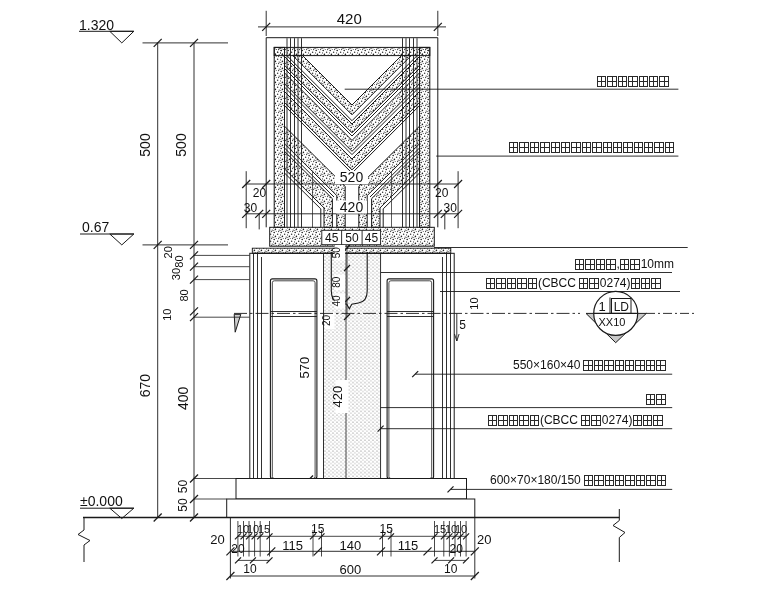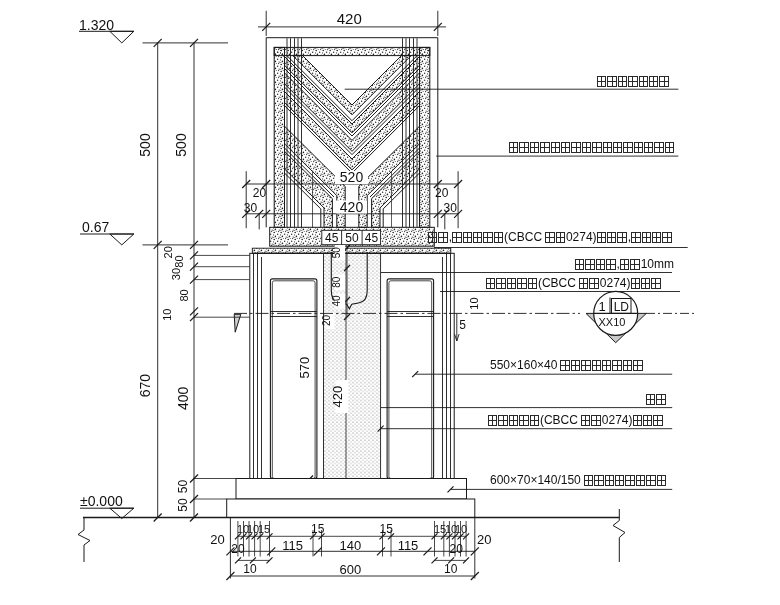--- a/index.html
+++ b/index.html
@@ -346,19 +346,18 @@
 <line x1="380.6" y1="407.6" x2="672.2" y2="407.6" stroke="#1a1a1a" stroke-width="0.9"></line>
 
 <line x1="380.6" y1="428.7" x2="672.2" y2="428.7" stroke="#1a1a1a" stroke-width="0.9"></line>
 <line x1="377.6" y1="431.7" x2="383.6" y2="425.7" stroke="#1a1a1a" stroke-width="1.2"></line>
 
 <line x1="450.5" y1="489.4" x2="672.2" y2="489.4" stroke="#1a1a1a" stroke-width="0.9"></line>
 <line x1="447.5" y1="492.4" x2="453.5" y2="486.4" stroke="#1a1a1a" stroke-width="1.2"></line>
 </svg>
 <div class="an " style="left:597px;top:75.5px"><i class="z"></i><i class="z"></i><i class="z"></i><i class="z"></i><i class="z"></i><i class="z"></i><i class="z"></i></div>
 <div class="an " style="left:509px;top:141.5px"><i class="z"></i><i class="z"></i><i class="z"></i><i class="z"></i><i class="z"></i><i class="z"></i><i class="z"></i><i class="z"></i><i class="z"></i><i class="z"></i><i class="z"></i><i class="z"></i><i class="z"></i><i class="z"></i><i class="z"></i><i class="z"></i></div>
-<div class="an " style="left:428px;top:231.5px"><i class="z"></i><i class="z"></i><b>,</b><i class="z"></i><i class="z"></i><i class="z"></i><i class="z"></i><i class="z"></i><b>(CBCC</b>&nbsp;<i class="z"></i><i class="z"></i><b>0274)</b><i class="z"></i><i class="z"></i><i class="z"></i><b>,</b><i class="z"></i><i class="z"></i><i class="z"></i><i class="z"></i></div>
 <div class="an " style="left:575px;top:259px"><i class="z"></i><i class="z"></i><i class="z"></i><i class="z"></i><b>,</b><i class="z"></i><i class="z"></i><b>10mm</b></div>
 <div class="an " style="left:486px;top:277.5px"><i class="z"></i><i class="z"></i><i class="z"></i><i class="z"></i><i class="z"></i><b>(CBCC</b>&nbsp;<i class="z"></i><i class="z"></i><b>0274)</b><i class="z"></i><i class="z"></i><i class="z"></i></div>
-<div class="an " style="left:490px;top:359.5px"><b>550×160×40</b>&nbsp;<i class="z"></i><i class="z"></i><i class="z"></i><i class="z"></i><i class="z"></i><i class="z"></i><i class="z"></i><i class="z"></i></div>
+<div class="an " style="left:513px;top:359.5px"><b>550×160×40</b>&nbsp;<i class="z"></i><i class="z"></i><i class="z"></i><i class="z"></i><i class="z"></i><i class="z"></i><i class="z"></i><i class="z"></i></div>
 <div class="an " style="left:646px;top:393.5px"><i class="z"></i><i class="z"></i></div>
 <div class="an " style="left:488px;top:414.5px"><i class="z"></i><i class="z"></i><i class="z"></i><i class="z"></i><i class="z"></i><b>(CBCC</b>&nbsp;<i class="z"></i><i class="z"></i><b>0274)</b><i class="z"></i><i class="z"></i><i class="z"></i></div>
-<div class="an " style="left:490px;top:475px"><b>600×70×140/150</b>&nbsp;<i class="z"></i><i class="z"></i><i class="z"></i><i class="z"></i><i class="z"></i><i class="z"></i><i class="z"></i><i class="z"></i></div>
+<div class="an " style="left:490px;top:475px"><b>600×70×180/150</b>&nbsp;<i class="z"></i><i class="z"></i><i class="z"></i><i class="z"></i><i class="z"></i><i class="z"></i><i class="z"></i><i class="z"></i></div>
 </div>
 </body></html>

